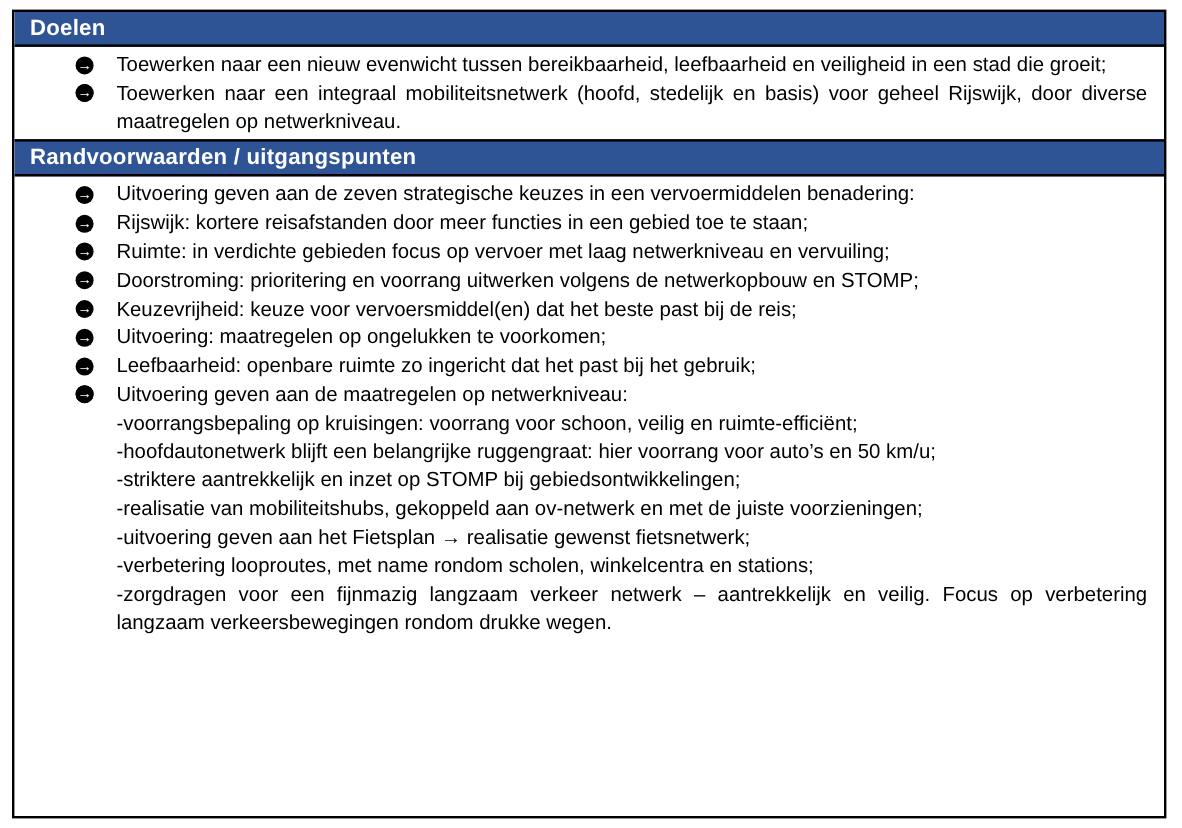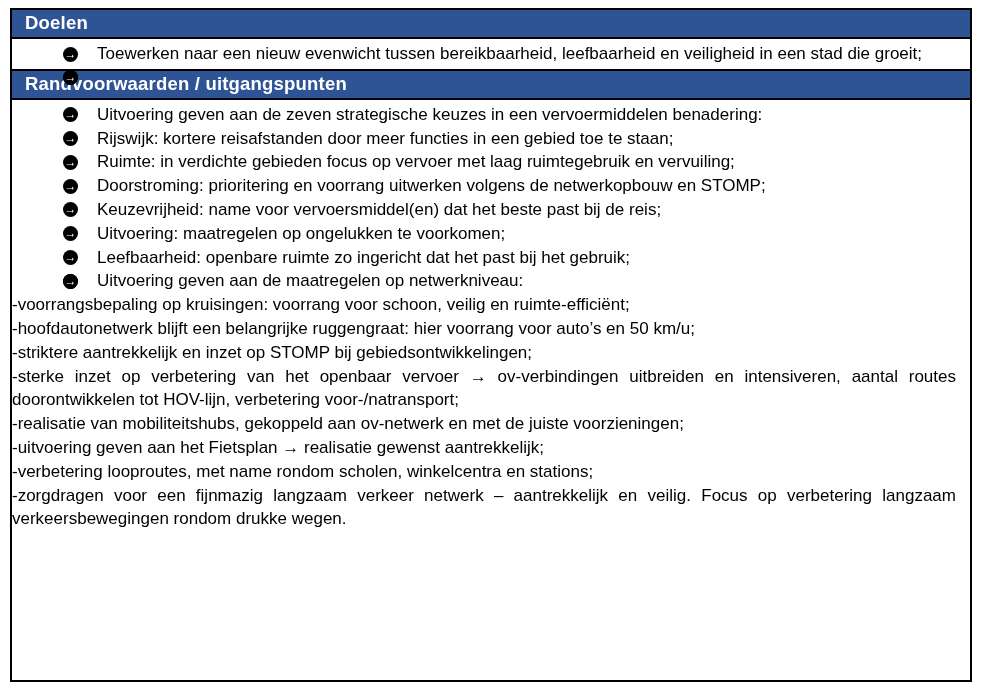--- a/index.html
+++ b/index.html
@@ -60,20 +60,21 @@
     background: #000000;
     color: #ffffff;
     display: inline-flex;
     align-items: center;
     justify-content: center;
     font-size: 12px;
     font-weight: bold;
     line-height: 15px;
   }
   .sub-item {
+    padding-left: 85px;
     text-align: justify;
   }
 </style>
 </head>
 <body>
 
 <div class="page">
   <div class="doc-table">
 
     <div class="section-header first">
@@ -82,46 +83,47 @@
     <div class="section-body">
       <div class="bullet-item">
         <span class="bullet">→</span>
         <span>Toewerken naar een nieuw evenwicht tussen bereikbaarheid, leefbaarheid en veiligheid in een stad die groeit;</span>
       </div>
       <div class="bullet-item">
         <span class="bullet">→</span>
       </div>
       <div class="bullet-item">
         <span class="bullet">→</span>
+        <span>Toewerken naar een integraal mobiliteitsnetwerk (hoofd, stedelijk en basis) voor geheel Rijswijk, door diverse maatregelen op netwerkniveau.</span>
       </div>
     </div>
 
     <div class="section-header">
       <span>Randvoorwaarden / uitgangspunten</span>
     </div>
     <div class="section-body">
       <div class="bullet-item">
         <span class="bullet">→</span>
         <span>Uitvoering geven aan de zeven strategische keuzes in een vervoermiddelen benadering:</span>
       </div>
       <div class="bullet-item">
         <span class="bullet">→</span>
         <span>Rijswijk: kortere reisafstanden door meer functies in een gebied toe te staan;</span>
       </div>
       <div class="bullet-item">
         <span class="bullet">→</span>
-        <span>Ruimte: in verdichte gebieden focus op vervoer met laag ruimtegebruik en vervuiling;</span>
+        <span>Ruimte: in verdichte gebieden focus op vervoer met laag netwerkniveau en vervuiling;</span>
       </div>
       <div class="bullet-item">
         <span class="bullet">→</span>
         <span>Doorstroming: prioritering en voorrang uitwerken volgens de netwerkopbouw en STOMP;</span>
       </div>
       <div class="bullet-item">
         <span class="bullet">→</span>
-        <span>Keuzevrijheid: name voor vervoersmiddel(en) dat het beste past bij de reis;</span>
+        <span>Keuzevrijheid: keuze voor vervoersmiddel(en) dat het beste past bij de reis;</span>
       </div>
       <div class="bullet-item">
         <span class="bullet">→</span>
         <span>Uitvoering: maatregelen op ongelukken te voorkomen;</span>
       </div>
       <div class="bullet-item">
         <span class="bullet">→</span>
         <span>Leefbaarheid: openbare ruimte zo ingericht dat het past bij het gebruik;</span>
       </div>
       <div class="bullet-item">
@@ -134,27 +136,24 @@
       <div class="sub-item">
         <span>-voorrangsbepaling op kruisingen: voorrang voor schoon, veilig en ruimte-efficiënt;</span>
       </div>
       <div class="sub-item">
         <span>-hoofdautonetwerk blijft een belangrijke ruggengraat: hier voorrang voor auto’s en 50 km/u;</span>
       </div>
       <div class="sub-item">
         <span>-striktere aantrekkelijk en inzet op STOMP bij gebiedsontwikkelingen;</span>
       </div>
       <div class="sub-item">
-        <span>-sterke inzet op verbetering van het openbaar vervoer → ov-verbindingen uitbreiden en intensiveren, aantal routes doorontwikkelen tot HOV-lijn, verbetering voor-/natransport;</span>
-      </div>
-      <div class="sub-item">
         <span>-realisatie van mobiliteitshubs, gekoppeld aan ov-netwerk en met de juiste voorzieningen;</span>
       </div>
       <div class="sub-item">
-        <span>-uitvoering geven aan het Fietsplan → realisatie gewenst aantrekkelijk;</span>
+        <span>-uitvoering geven aan het Fietsplan → realisatie gewenst fietsnetwerk;</span>
       </div>
       <div class="sub-item">
         <span>-verbetering looproutes, met name rondom scholen, winkelcentra en stations;</span>
       </div>
       <div class="sub-item">
         <span>-zorgdragen voor een fijnmazig langzaam verkeer netwerk – aantrekkelijk en veilig. Focus op verbetering langzaam verkeersbewegingen rondom drukke wegen.</span>
       </div>
     </div>
 
   </div>

